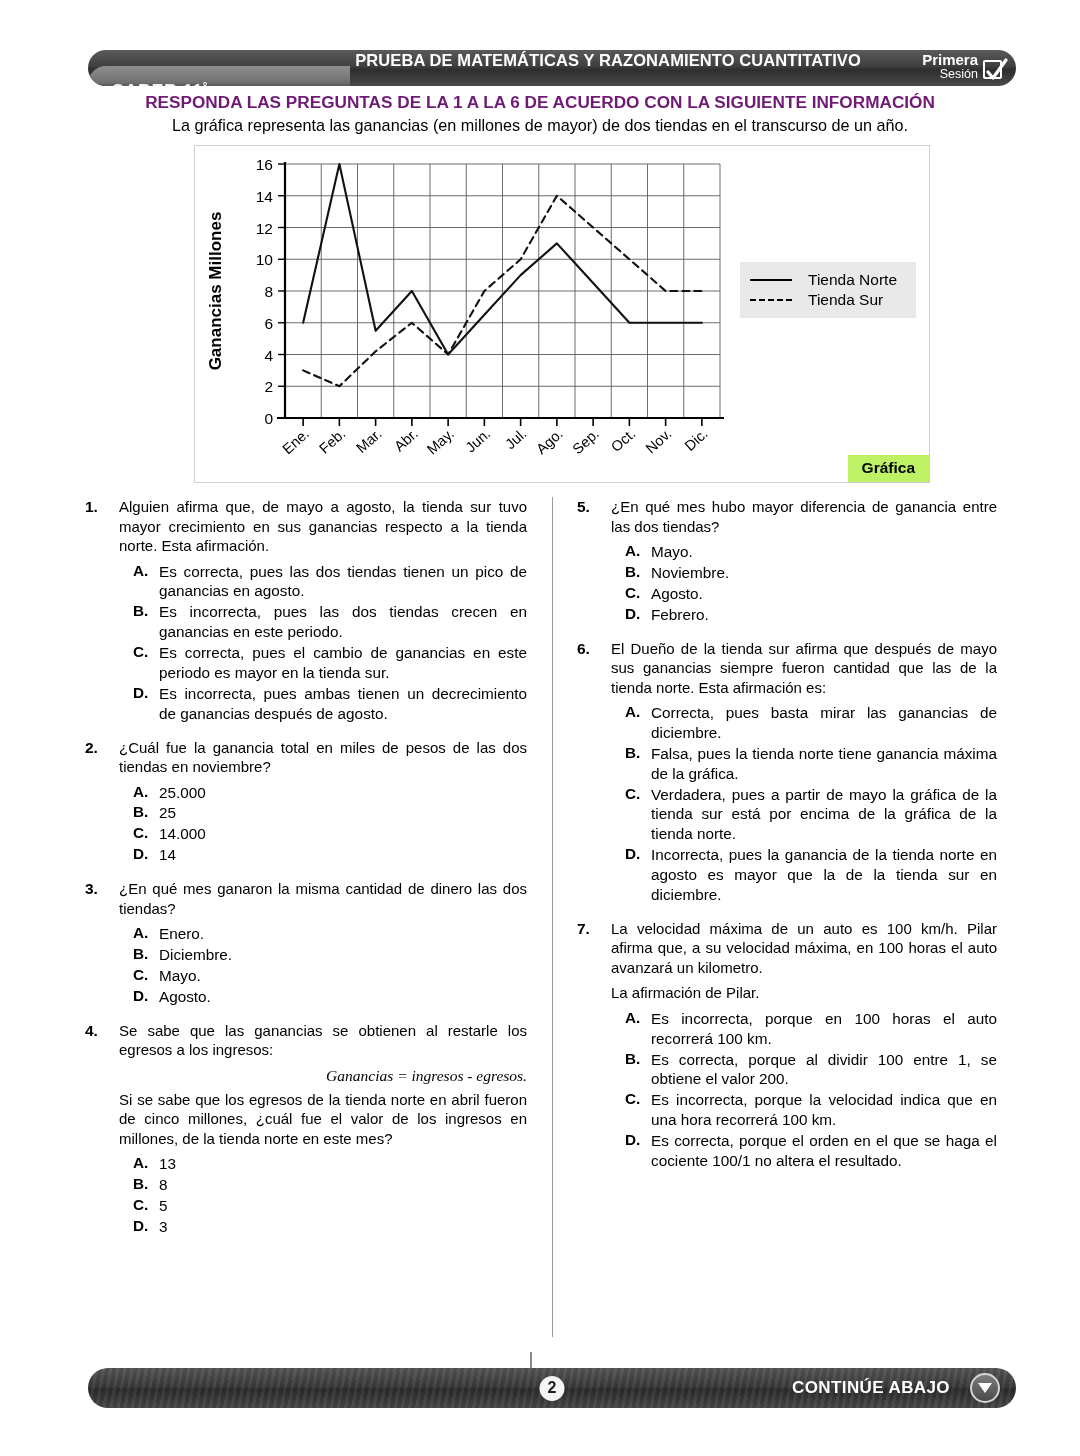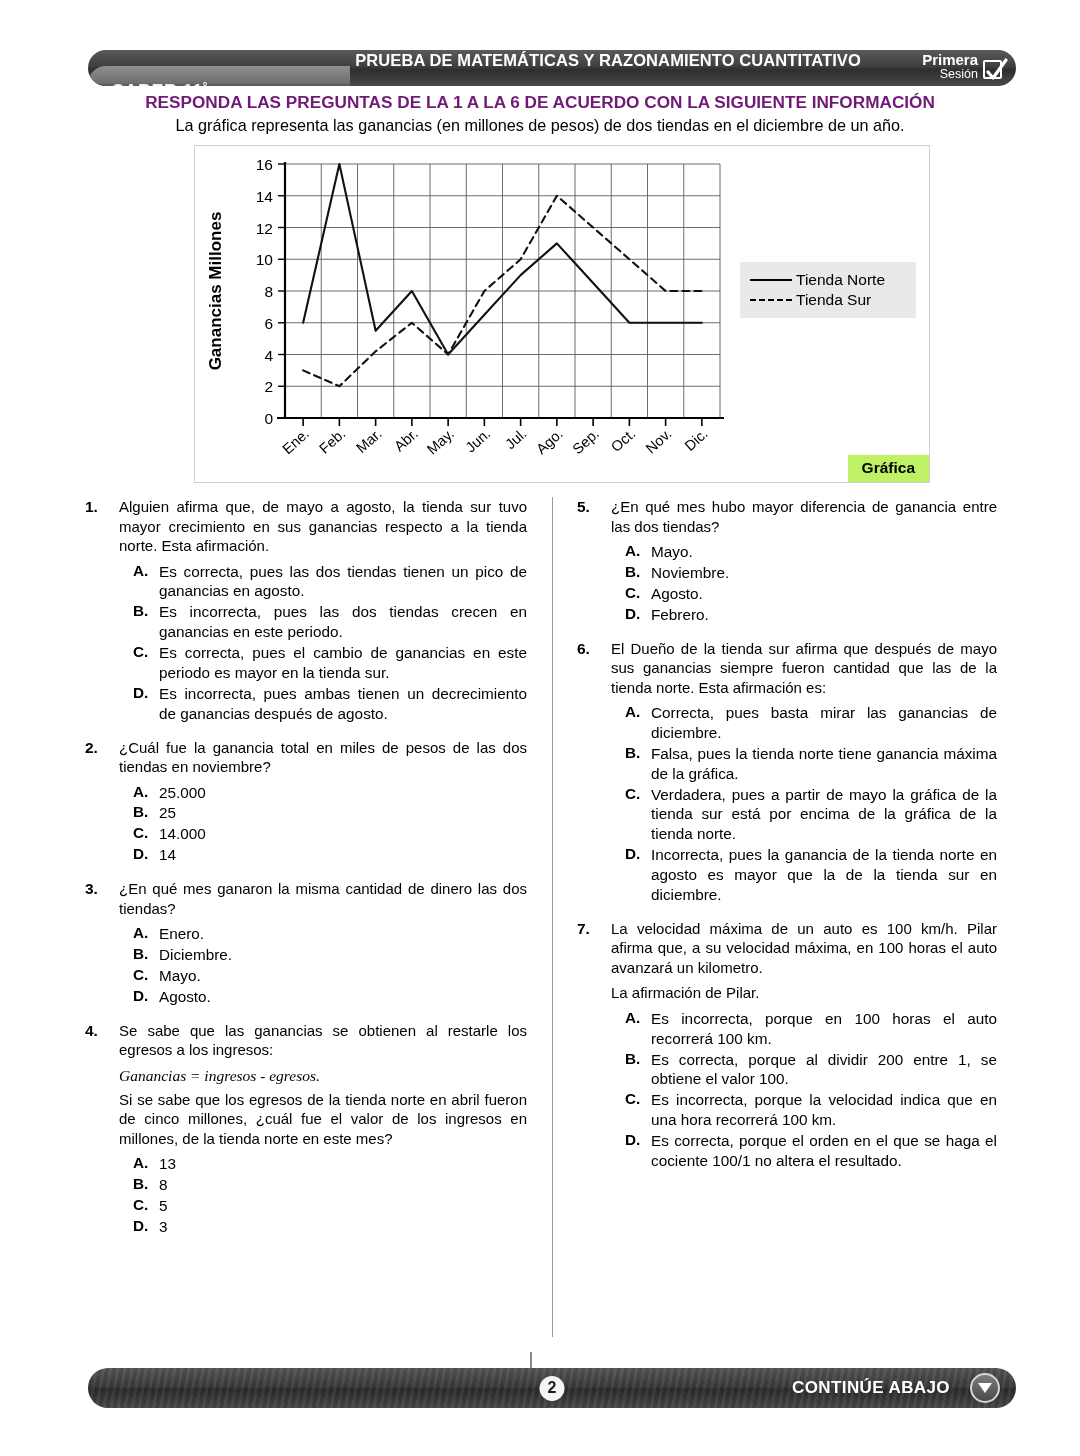--- a/index.html
+++ b/index.html
@@ -68,21 +68,21 @@
     width: 736px; height: 338px;
     border: 1px solid #cfcfcf; background: #fff;
   }
   .chart-svg { position: absolute; left: 0; top: 0; }
   .legend-box {
     position: absolute; left: 545px; top: 116px;
     width: 176px; height: 56px; background: #e9e9e9;
     display: flex; flex-direction: column; justify-content: center;
     padding-left: 10px; gap: 2px;
   }
-  .legend-row { display: flex; align-items: center; gap: 4px; font-size: 15.5px; }
+  .legend-row { display: flex; align-items: center; gap: 16px; font-size: 15.5px; }
   .legend-line { width: 42px; height: 0; border-top: 2px solid #000; }
   .legend-line.dashed { border-top: 2px dashed #000; }
   .grafica-tag {
     position: absolute; right: 0px; bottom: 0px;
     background: #bef264; padding: 4px 14px 5px 14px;
     font-weight: bold; font-size: 15.5px;
   }
 
   
   .columns {
@@ -102,21 +102,21 @@
     width: 34px; flex: 0 0 34px; font-weight: bold; font-size: 15.5px;
     text-align: left; padding-top: 1px;
   }
   .q-body { flex: 1; }
   .q-stem {
     font-size: 15px; line-height: 1.30; text-align: justify;
     text-justify: inter-word; margin-bottom: 6px;
   }
   .q-stem.formula {
     font-family: "Liberation Serif", serif; font-style: italic;
-    text-align: left; font-size: 15.5px; margin: 2px 0 4px 0;
+    text-align: right; font-size: 15.5px; margin: 2px 0 4px 0;
   }
   .opts { margin-top: 2px; }
   .opt { display: flex; margin-bottom: 1px; }
   .opt-letter {
     flex: 0 0 26px; width: 26px; font-weight: bold; font-size: 15.3px;
     padding-top: 0px;
   }
   .opt-text {
     flex: 1; font-size: 15.3px; line-height: 1.30;
     text-align: justify; text-justify: inter-word;
@@ -177,21 +177,21 @@
       </div>
       <span class="check-icon">
         <svg width="24" height="26" viewBox="0 0 24 26">
             <path d="M3 14 L8 20 L21 2" stroke="#ffffff" stroke-width="3.2" fill="none" stroke-linecap="round" stroke-linejoin="round"></path>
           </svg>
       </span>
     </div>
   </div>
 
   <div class="instruction">RESPONDA LAS PREGUNTAS DE LA 1 A LA 6 DE ACUERDO CON LA SIGUIENTE INFORMACIÓN</div>
-  <div class="subinstruction">La gráfica representa las ganancias (en millones de pesos) de  dos tiendas en el diciembre de un año.</div>
+  <div class="subinstruction">La gráfica representa las ganancias (en millones de mayor) de  dos tiendas en el transcurso de un año.</div>
 
   <div class="chart-panel">
     <svg class="chart-svg" id="chart-svg" width="736" height="338">
         <line x1="83" y1="272" x2="90" y2="272" stroke="#000" stroke-width="1.4"></line>
         <text x="78" y="278" text-anchor="end" font-family="&quot;Liberation Sans&quot;, sans-serif" font-size="15.5" fill="#000">0</text>
         <line x1="90" y1="240.25" x2="525" y2="240.25" stroke="#5c5c5c" stroke-width="0.9"></line>
         <line x1="83" y1="240.25" x2="90" y2="240.25" stroke="#000" stroke-width="1.4"></line>
         <text x="78" y="246.25" text-anchor="end" font-family="&quot;Liberation Sans&quot;, sans-serif" font-size="15.5" fill="#000">2</text>
         <line x1="90" y1="208.5" x2="525" y2="208.5" stroke="#5c5c5c" stroke-width="0.9"></line>
         <line x1="83" y1="208.5" x2="90" y2="208.5" stroke="#000" stroke-width="1.4"></line>
@@ -426,21 +426,21 @@
           <div class="q-body">
             <div class="q-stem">La velocidad máxima de un auto es  100 km/h. Pilar afirma que, a su velocidad máxima, en 100 horas el auto avanzará un kilometro.</div>
             <div class="q-stem">La afirmación de Pilar.</div>
             <div class="opts">
               <div class="opt opt-indent">
                 <div class="opt-letter">A.</div>
                 <div class="opt-text">Es incorrecta, porque en 100 horas el auto recorrerá 100 km.</div>
               </div>
               <div class="opt opt-indent">
                 <div class="opt-letter">B.</div>
-                <div class="opt-text">Es correcta, porque al dividir 200 entre 1, se obtiene el valor 100.</div>
+                <div class="opt-text">Es correcta, porque al dividir 100 entre 1, se obtiene el valor 200.</div>
               </div>
               <div class="opt opt-indent">
                 <div class="opt-letter">C.</div>
                 <div class="opt-text">Es incorrecta, porque la velocidad indica que en una hora recorrerá 100 km.</div>
               </div>
               <div class="opt opt-indent">
                 <div class="opt-letter">D.</div>
                 <div class="opt-text">Es correcta, porque el orden en el que se haga el cociente 100/1 no altera el resultado.</div>
               </div>
             </div>

